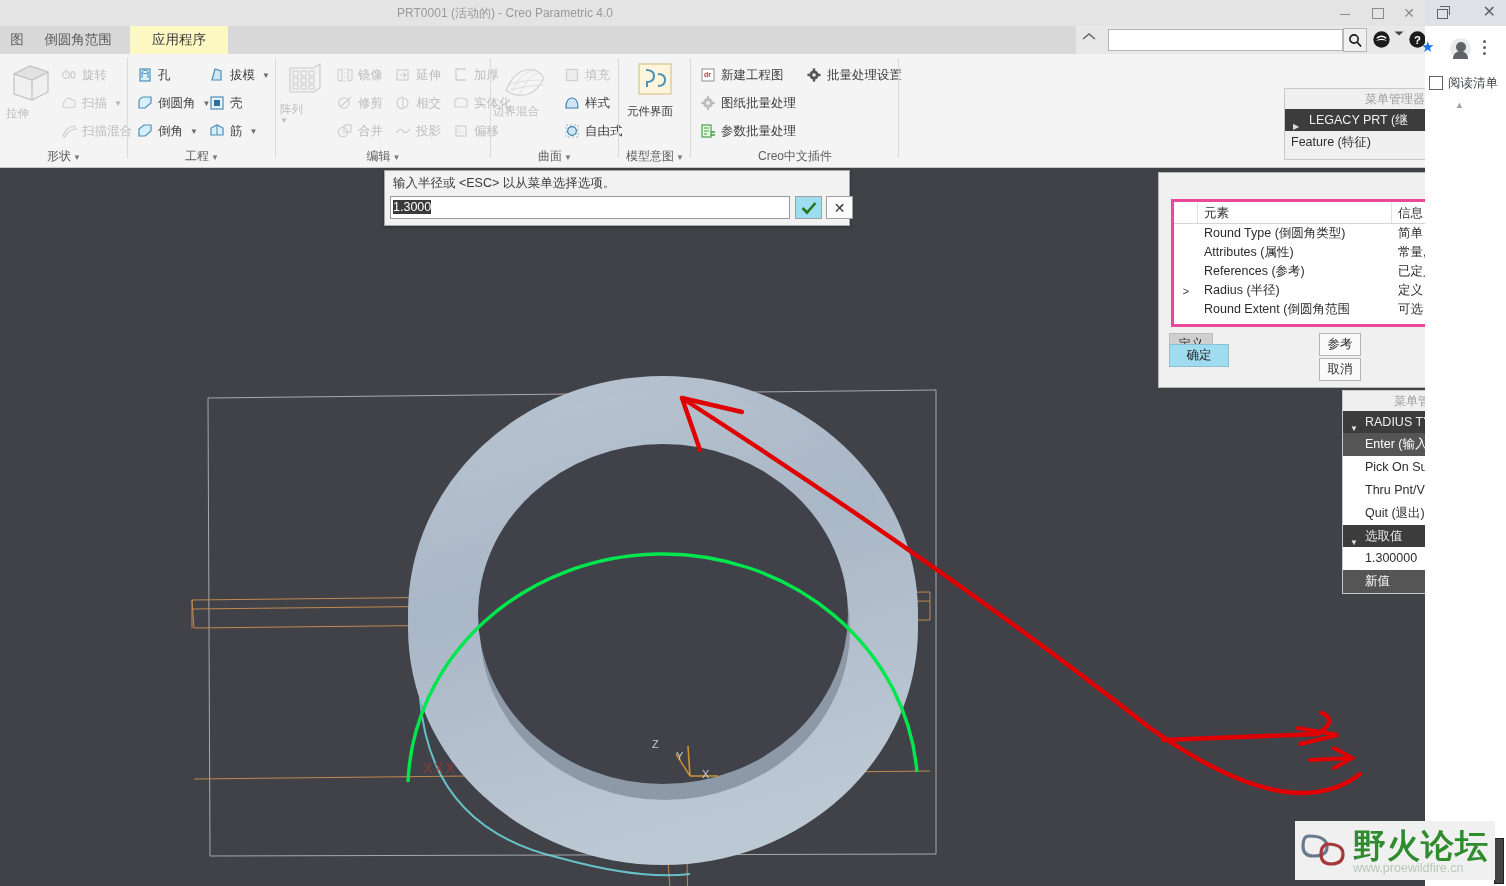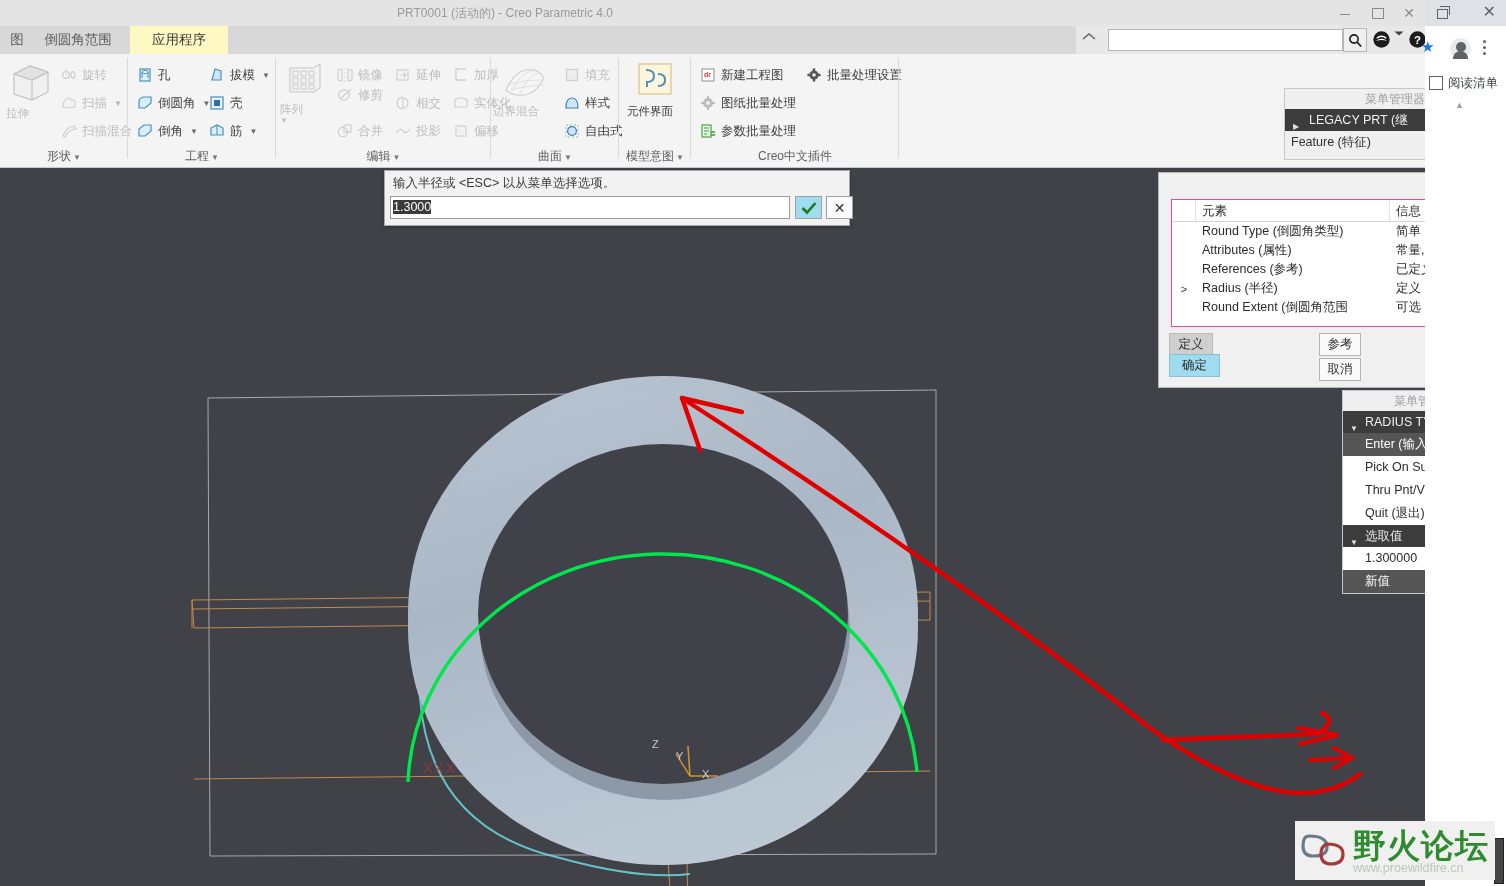--- a/index.html
+++ b/index.html
@@ -124,21 +124,21 @@
     position: absolute; left: 1158px; top: 172px; width: 348px; height: 216px;
     background: #f0f0f0; border: 1px solid #b7b7b7;
   }
   .rd-title {
     position: absolute; left: 0; top: 0; width: 100%; height: 24px; line-height: 24px;
     text-align: right; font-size: 14px; color: #4c1d95;
   }
   .rd-close { position: absolute; right: 7px; top: 3px; font-size: 14px; color: #555; }
   .rd-table {
     position: absolute; left: 12px; top: 26px; width: 324px; height: 128px;
-    background: #fff; border: 1px solid #ec4899;
+    background: #fff; border: 3px solid #ec4899;
   }
   .rd-head { display: flex; height: 22px; border-bottom: 1px solid #d5d5d5; }
   .rd-head .c0 { width: 24px; border-right:1px solid #e2e2e2; }
   .rd-head .c1 { width: 194px; font-size: 12.5px; color: #2f2f2f; padding-left: 6px; line-height:22px; border-right:1px solid #e2e2e2;}
   .rd-head .c2 { flex:1; font-size: 12.5px; color: #2f2f2f; padding-left: 6px; line-height:22px; }
   .rd-row { display: flex; height: 19px; align-items: center; }
   .rd-row .c0 { width: 24px; font-size: 11px; color:#333; text-align:center; }
   .rd-row .c1 { width: 194px; font-size: 12.5px; color: #2b2b2b; padding-left: 6px; white-space: nowrap; overflow:hidden; }
   .rd-row .c2 { flex: 1; font-size: 12.5px; color: #2b2b2b; padding-left: 6px; white-space: nowrap; }
   .rd-scroll { position:absolute; right:0; top:22px; bottom:0; width:13px; background:#f1f1f1; border-left:1px solid #d9d9d9; }
@@ -415,21 +415,21 @@
       <div class="small-btn" style="left:60px;top:8px">
         <span class="sico">
             <svg width="18" height="18" viewBox="0 0 18 18">
               <path d="M2 4 L6 3 L6 15 L2 14Z" fill="none" stroke="#cfcfcf" stroke-width="1.2"></path>
               <path d="M16 4 L12 3 L12 15 L16 14Z" fill="none" stroke="#cfcfcf" stroke-width="1.2"></path>
               <line x1="9" y1="2" x2="9" y2="16" stroke="#d8d8d8" stroke-width="1" stroke-dasharray="2 2"></line>
             </svg>
           </span>
         <span>镜像</span>
       </div>
-      <div class="small-btn" style="left:60px;top:28px">
+      <div class="small-btn" style="left:60px;top:36px">
         <span class="sico">
             <svg width="18" height="18" viewBox="0 0 18 18">
               <circle cx="8" cy="9" r="5.2" fill="none" stroke="#cfcfcf" stroke-width="1.2"></circle>
               <path d="M4 13 L15 3" stroke="#cfcfcf" stroke-width="1.2"></path>
             </svg>
           </span>
         <span>修剪</span>
       </div>
       <div class="small-btn" style="left:60px;top:64px">
         <span class="sico">
@@ -742,21 +742,21 @@
         <div class="c2">可选</div>
       </div>
       <div class="rd-scroll">
         <div class="up">▲</div>
         <div class="thumb"></div>
         <div class="dn">▼</div>
       </div>
     </div>
 
     <div class="rd-btn gray" style="left:10px;top:160px;width:44px">定义</div>
-    <div class="rd-btn cyan" style="left:10px;top:181px;width:51px">确定</div>
+    <div class="rd-btn cyan" style="left:10px;top:171px;width:60px">确定</div>
     <div class="rd-btn" style="left:160px;top:160px;width:42px">参考</div>
     <div class="rd-btn" style="left:160px;top:185px;width:42px">取消</div>
     <div class="rd-btn" style="left:304px;top:160px;width:42px">信息</div>
     <div class="rd-btn disabled" style="left:304px;top:185px;width:42px">预览</div>
   </div>
 
   <div class="mm-top">
     <div class="mm-caption">菜单管理器</div>
     <div class="mm-head">
       <span class="tri">▶</span>

